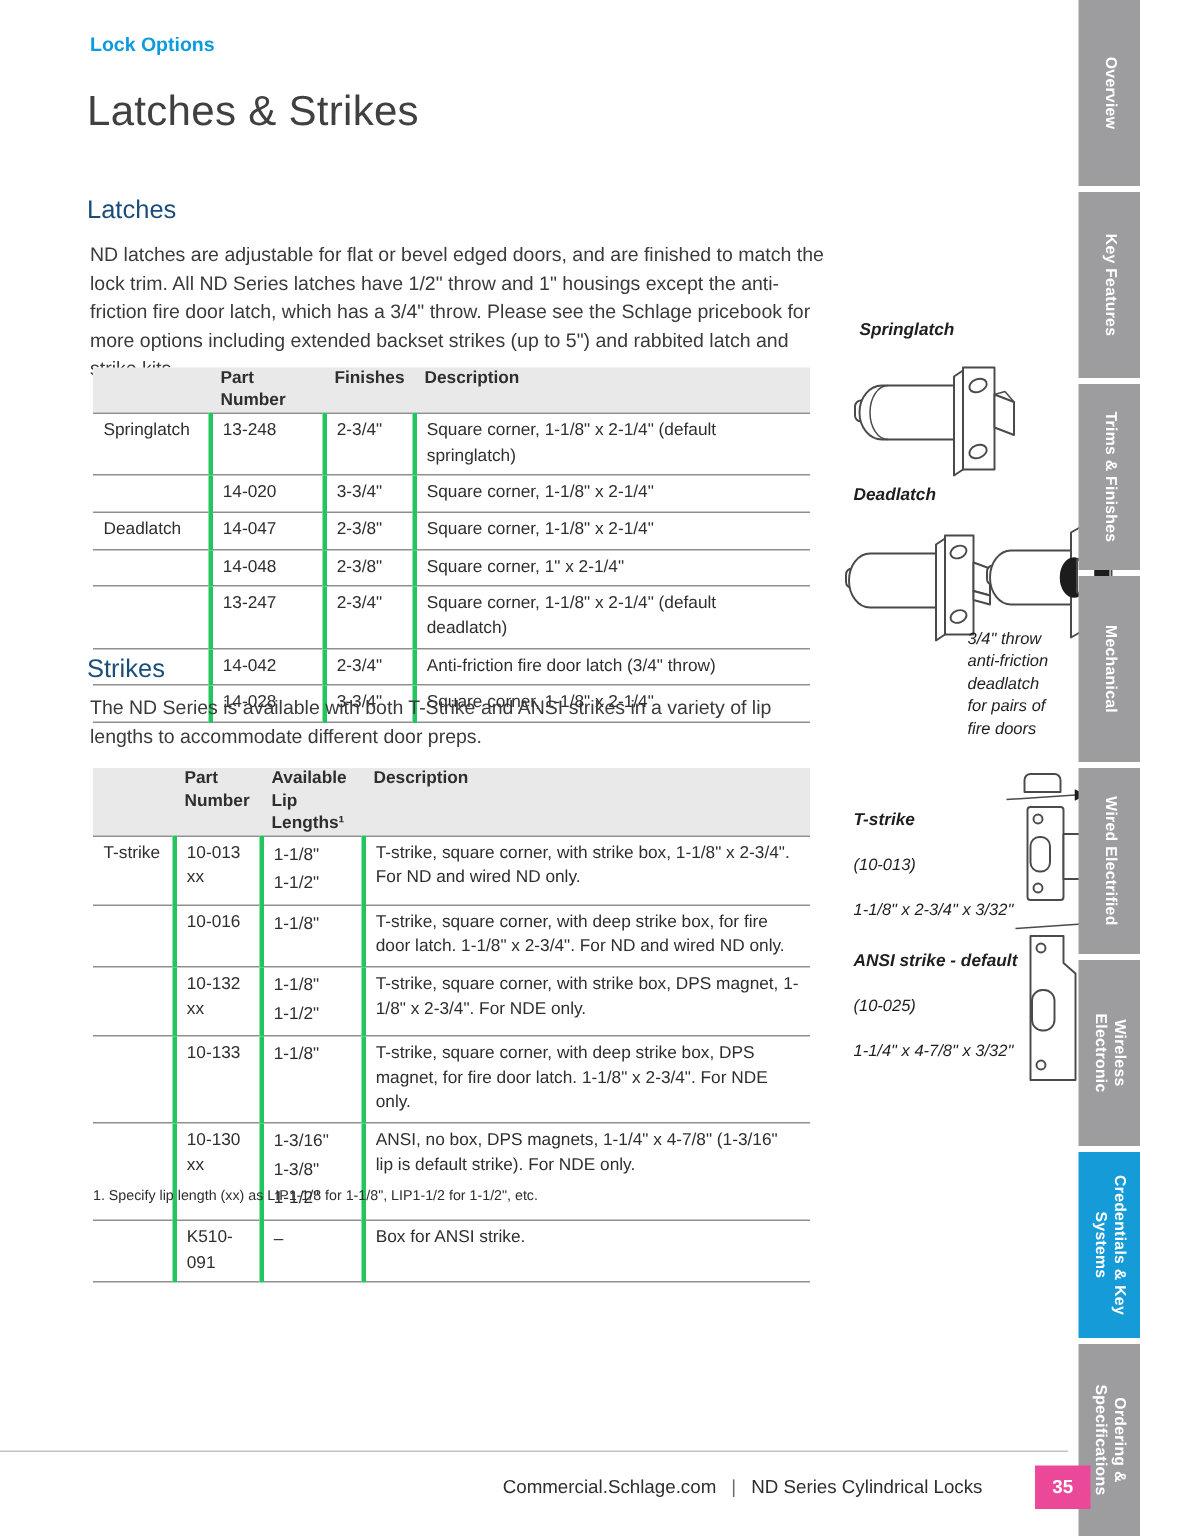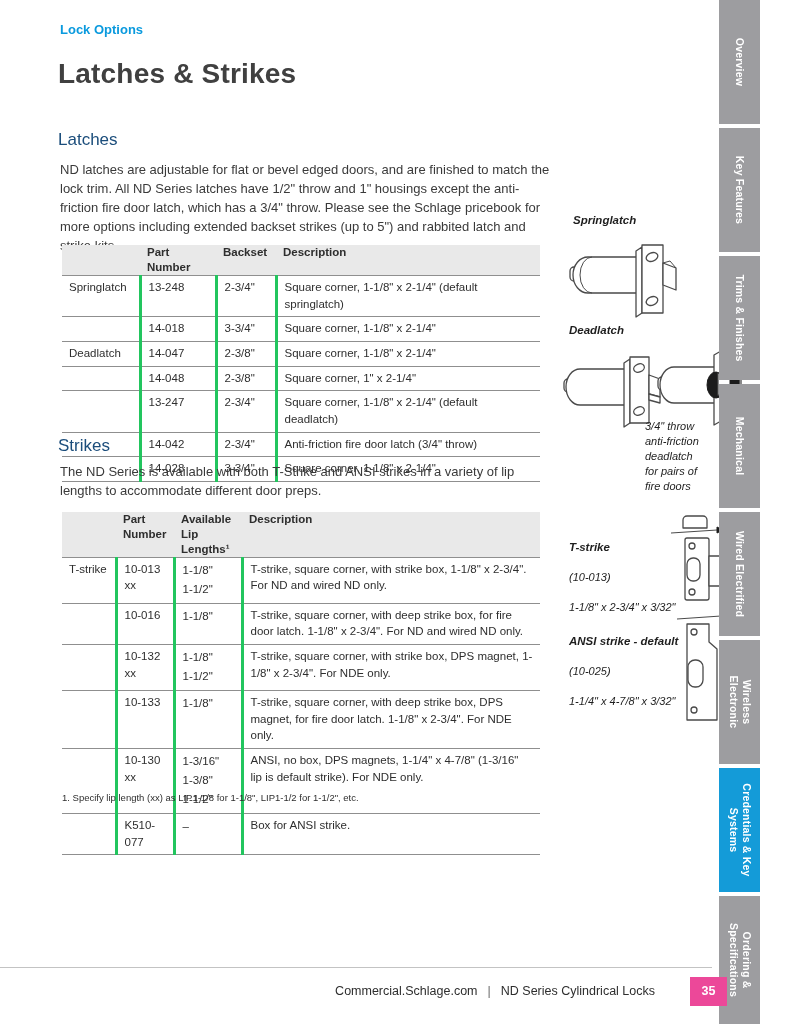--- a/index.html
+++ b/index.html
@@ -2,21 +2,21 @@
 <html><head>
 <meta charset="utf-8">
 <style>
   * { margin:0; padding:0; box-sizing:border-box; }
   html,body { background:#fff; }
   body { font-family:"Liberation Sans", sans-serif; color:#3a3a3a; }
   .page { position:relative; width:760px; height:1024px; background:#fff; overflow:hidden; }
 
   
   .eyebrow { position:absolute; left:60px; top:22px; font-size:13px; font-weight:bold; color:#0a9ade; }
-  .page-title { position:absolute; left:58px; top:58px; font-size:28px; font-weight:700; color:#404040; letter-spacing:.2px; }
+  .page-title { position:absolute; left:58px; top:58px; font-size:28px; font-weight:400; color:#404040; letter-spacing:.2px; }
   .section-h { position:absolute; font-size:17px; font-weight:normal; color:#1b4d7b; }
   .h-latches { left:58px; top:130px; }
   .h-strikes { left:58px; top:436px; }
   .para { position:absolute; left:60px; font-size:13px; line-height:19px; color:#3a3a3a; }
   .p-latches { top:160px; width:496px; }
   .p-strikes { top:462px; width:488px; }
 
   
   table { border-collapse:collapse; table-layout:fixed; font-size:11.5px; color:#2e2e2e; }
   .tbl { position:absolute; left:62px; width:478px; border-bottom:1px solid #8f8f8f; }
@@ -66,34 +66,34 @@
     <colgroup>
         <col style="width:78px">
         <col style="width:76px">
         <col style="width:60px">
         <col>
       </colgroup>
     <thead>
       <tr>
         <th></th>
         <th>Part Number</th>
-        <th>Backset</th>
+        <th>Finishes</th>
         <th>Description</th>
       </tr>
     </thead>
     <tbody>
       <tr>
         <td>Springlatch</td>
         <td>13-248</td>
         <td>2-3/4"</td>
         <td>Square corner, 1-1/8" x 2-1/4" (default springlatch)</td>
       </tr>
       <tr>
         <td></td>
-        <td>14-018</td>
+        <td>14-020</td>
         <td>3-3/4"</td>
         <td>Square corner, 1-1/8" x 2-1/4"</td>
       </tr>
       <tr>
         <td>Deadlatch</td>
         <td>14-047</td>
         <td>2-3/8"</td>
         <td>Square corner, 1-1/8" x 2-1/4"</td>
       </tr>
       <tr>
@@ -185,21 +185,21 @@
         <td>10-130 xx</td>
         <td class="lip">
             <span>1-3/16"</span>
             <span>1-3/8"</span>
             <span>1-1/2"</span>
           </td>
         <td>ANSI, no box, DPS magnets, 1-1/4" x 4-7/8" (1-3/16" lip is default strike). For NDE only.</td>
       </tr>
       <tr>
         <td></td>
-        <td>K510-077</td>
+        <td>K510-091</td>
         <td class="lip">
             <span>–</span>
           </td>
         <td>Box for ANSI strike.</td>
       </tr>
     </tbody>
   </table>
 
   <div class="footnote">1.   Specify lip length (xx) as LIP1-1/8 for 1-1/8", LIP1-1/2 for 1-1/2", etc.</div>
 

